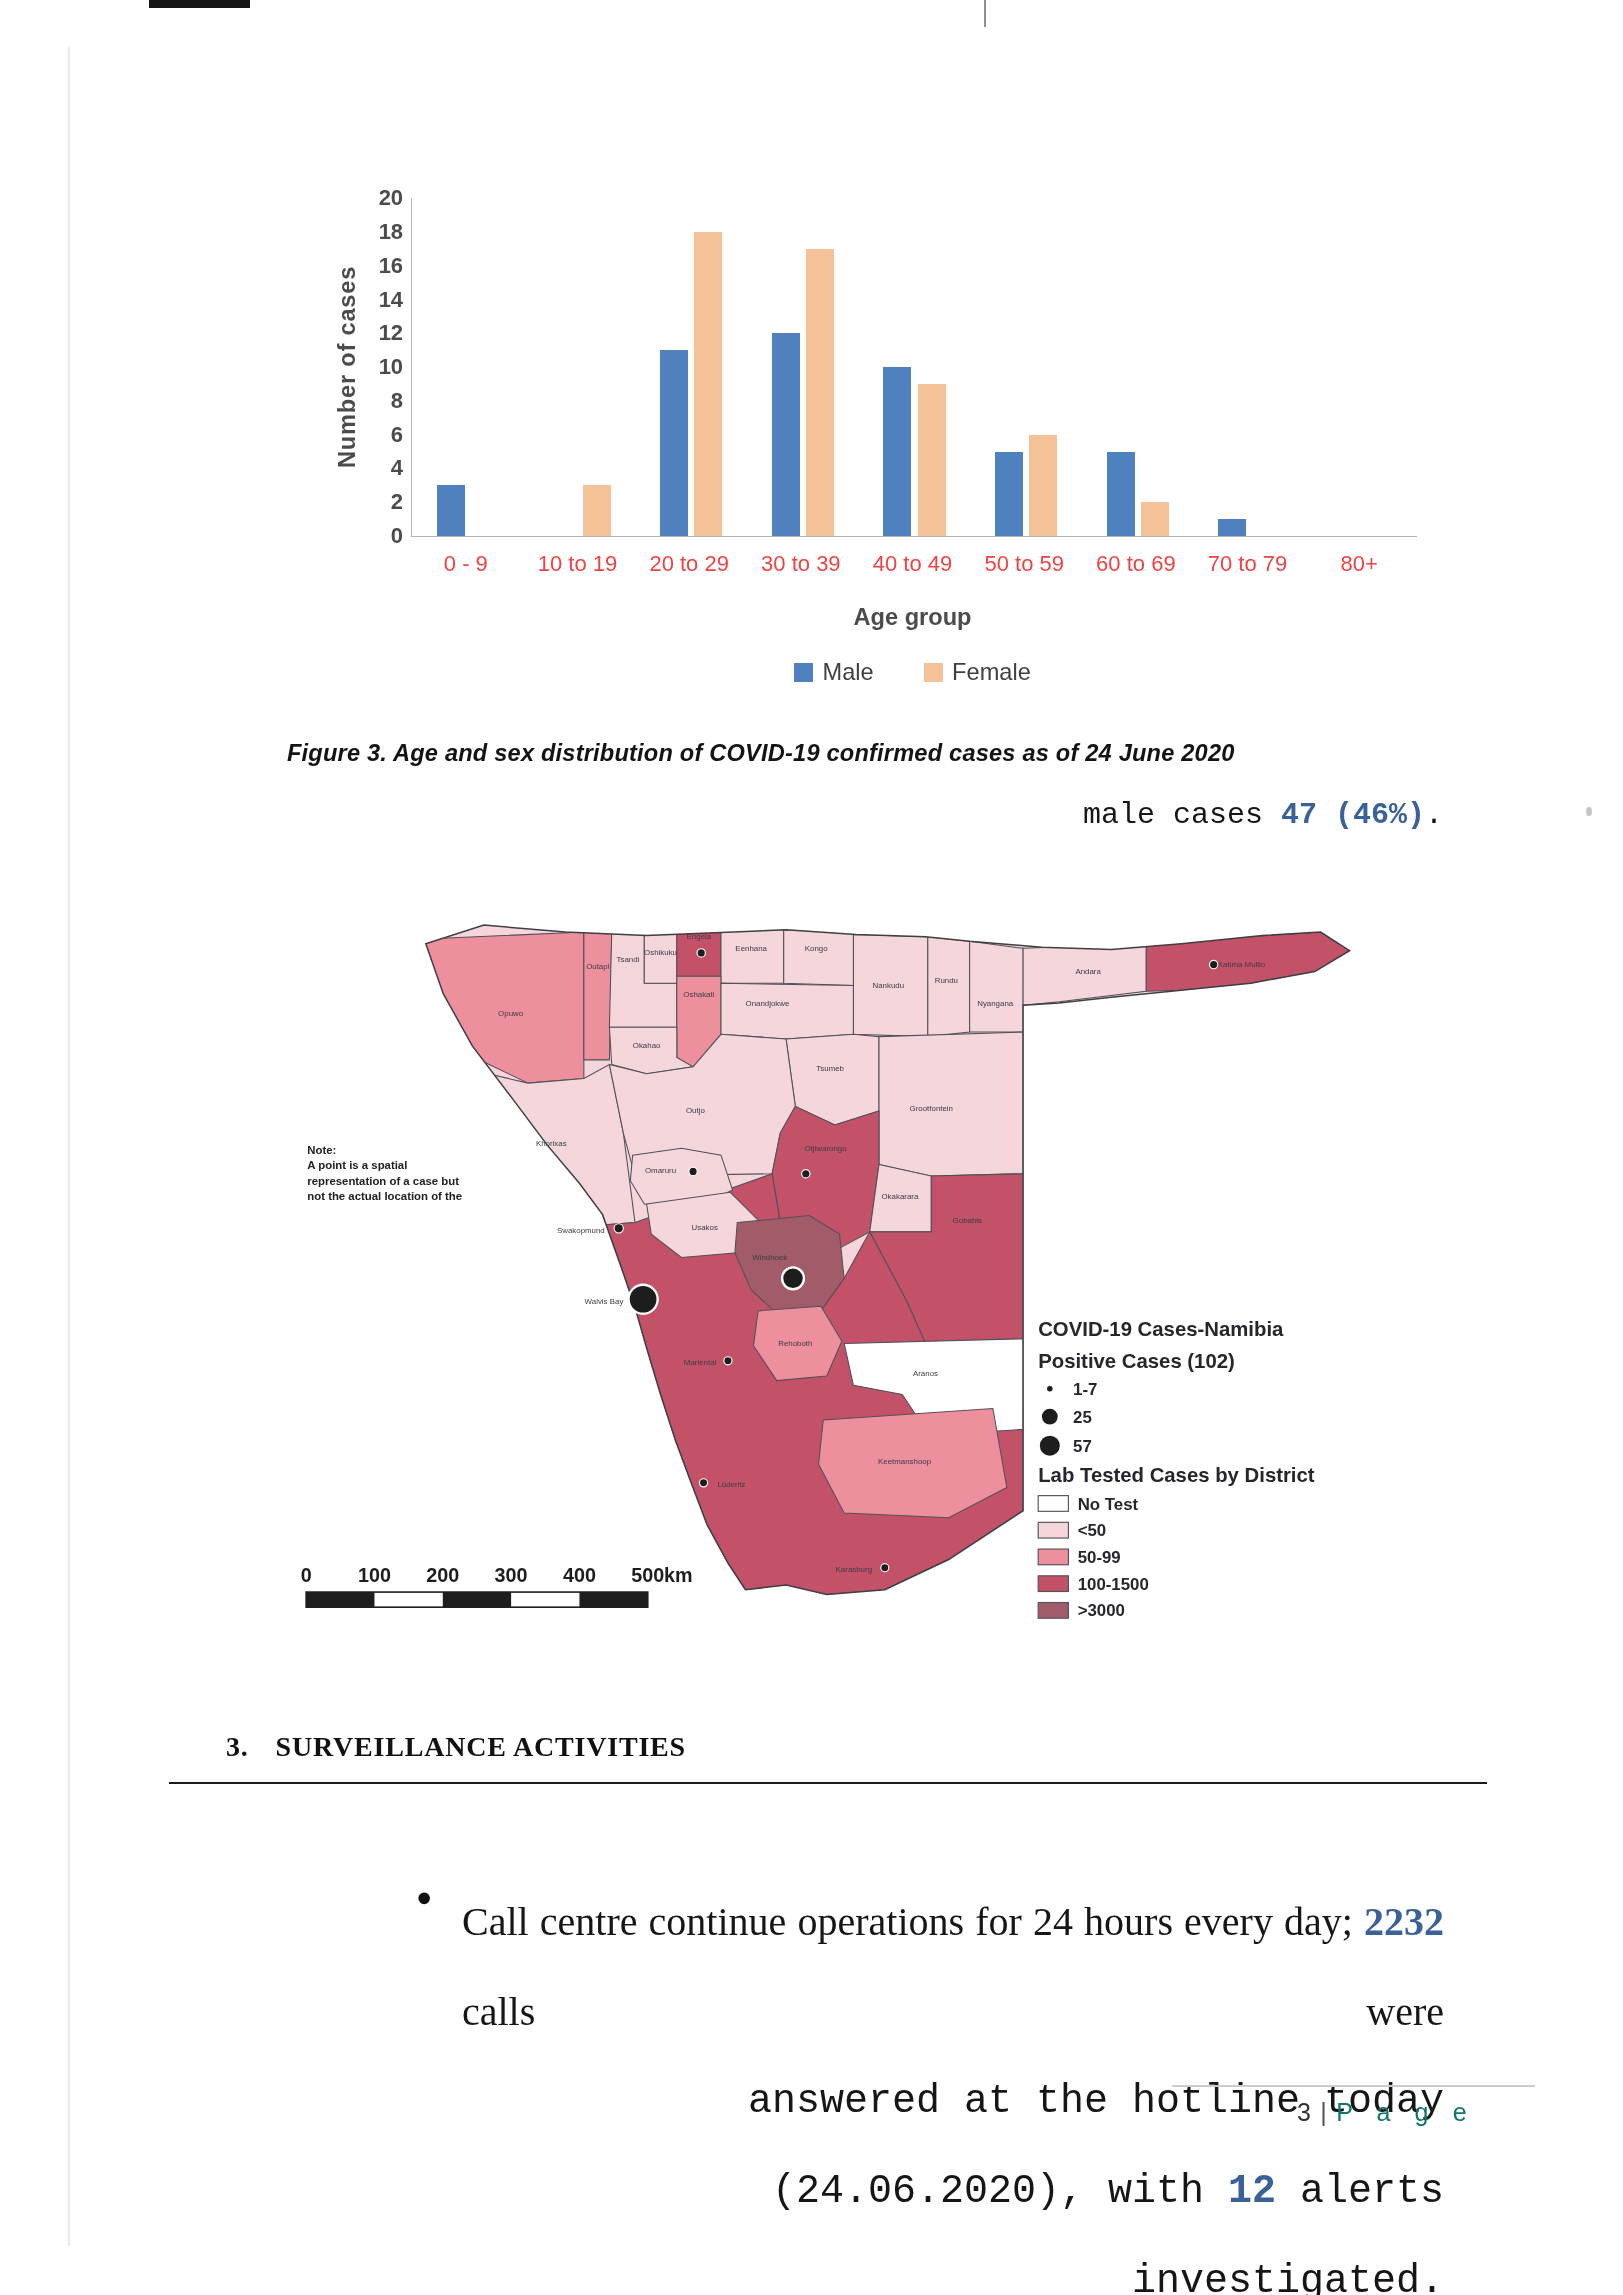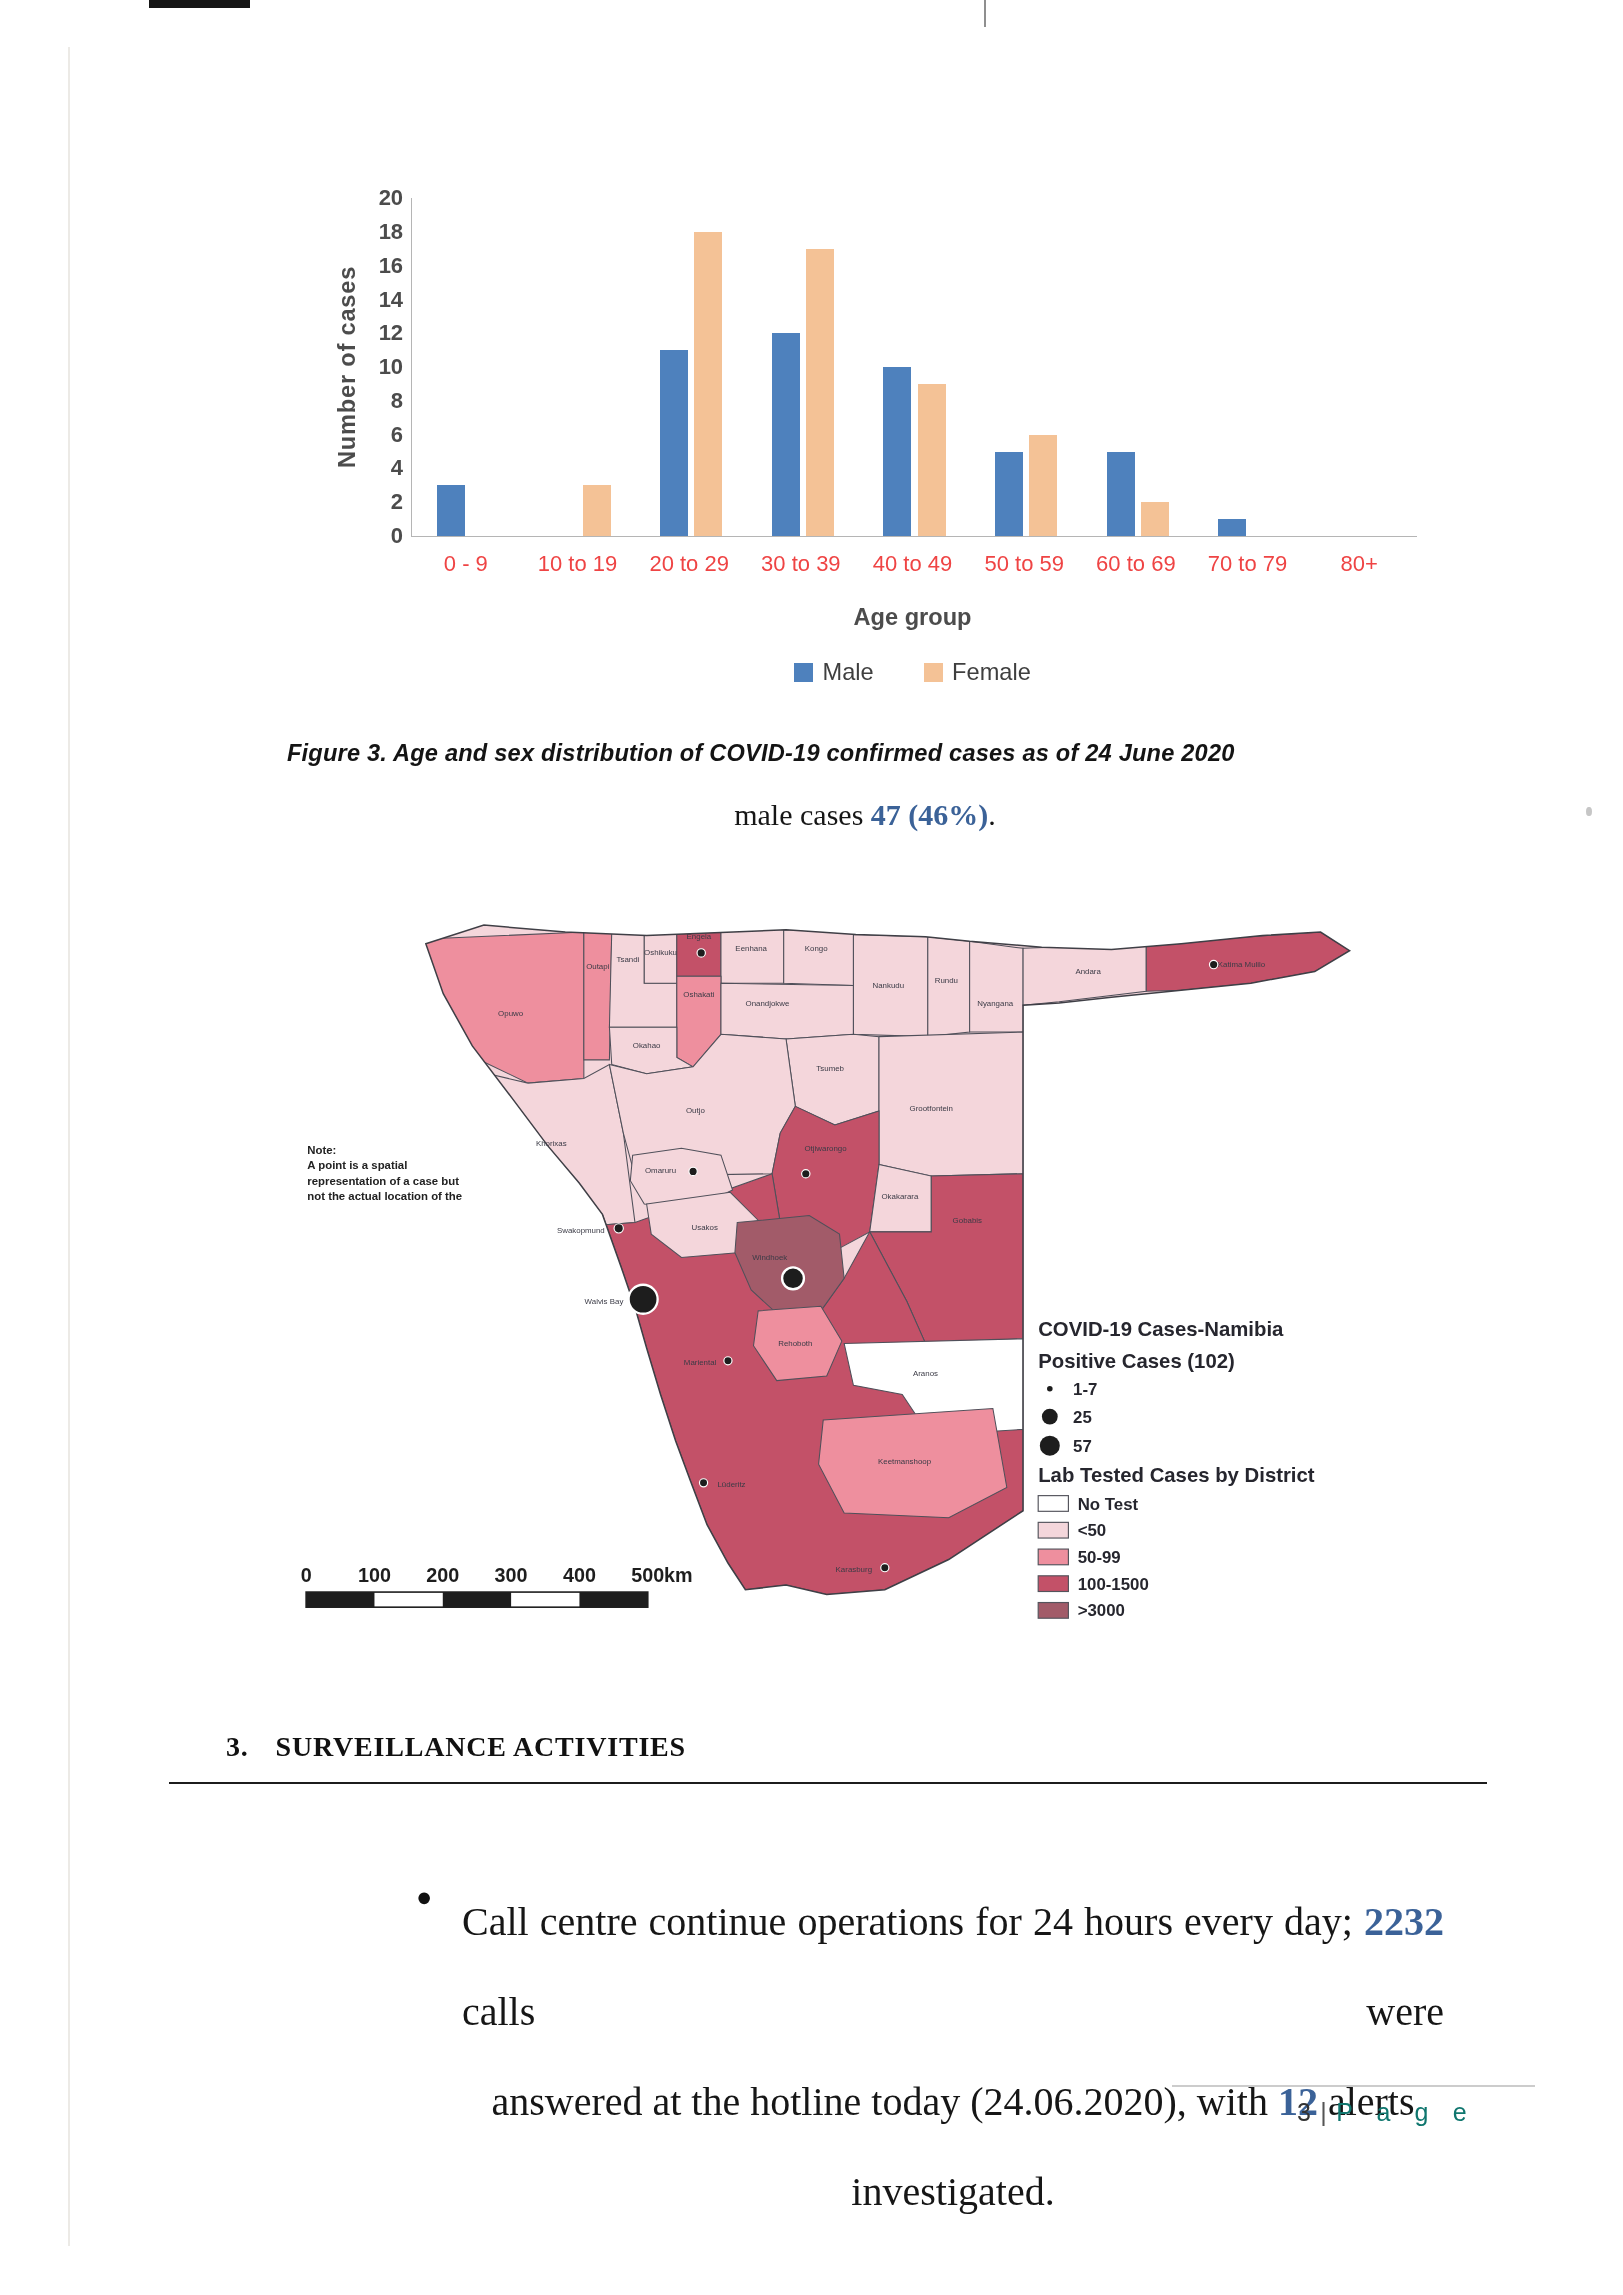--- a/index.html
+++ b/index.html
@@ -21,21 +21,21 @@
   .chart-xlabels div{flex:1;text-align:center;font-size:22px;color:#ef4444;}
   .chart-xtitle{width:1005px;margin-left:80px;margin-top:27px;text-align:center;font-size:23.6px;font-weight:bold;color:#4c4c4c;}
   .chart-legend{width:1005px;margin-left:80px;margin-top:28px;display:flex;justify-content:center;gap:50px;}
   .chart-legend .item{display:flex;align-items:center;gap:9.4px;font-size:23.6px;color:#3f3f3f;}
   .chart-legend .swatch{width:19px;height:19px;display:inline-block;}
   
   .fig-caption{position:absolute;left:287px;font-family:"Liberation Sans",sans-serif;font-weight:bold;font-style:italic;
       font-size:23.6px;color:#141414;letter-spacing:0.2px;}
   #paragraph{position:absolute;left:287px;top:785px;width:1156px;font-size:30px;line-height:60px;color:#161616;}
   .jline{text-align:justify;text-align-last:justify;}
-  .nline{text-align:center;}
+  .nline{text-align:right;font-family:Liberation Mono, monospace;}
   .blue{color:#3b6298;font-weight:bold;}
   
   #figure4-map{position:absolute;left:298px;top:883px;width:1162px;height:752px;}
   
   #section-heading{position:absolute;left:226px;top:1731px;font-size:28px;font-weight:bold;color:#111;letter-spacing:0.8px;}
   #section-heading .sp{display:inline-block;width:27px;}
   #section-rule{position:absolute;left:169px;top:1782px;width:1318px;height:2.4px;background:#1c1c1c;}
   #bullet-point{position:absolute;left:416px;top:1877px;width:1033px;}
   #bullet-glyph{position:absolute;left:0;top:4.7px;font-size:27px;color:#111;}
   #bullet-text{margin-left:46px;width:982px;font-size:40px;line-height:90px;color:#161616;}

